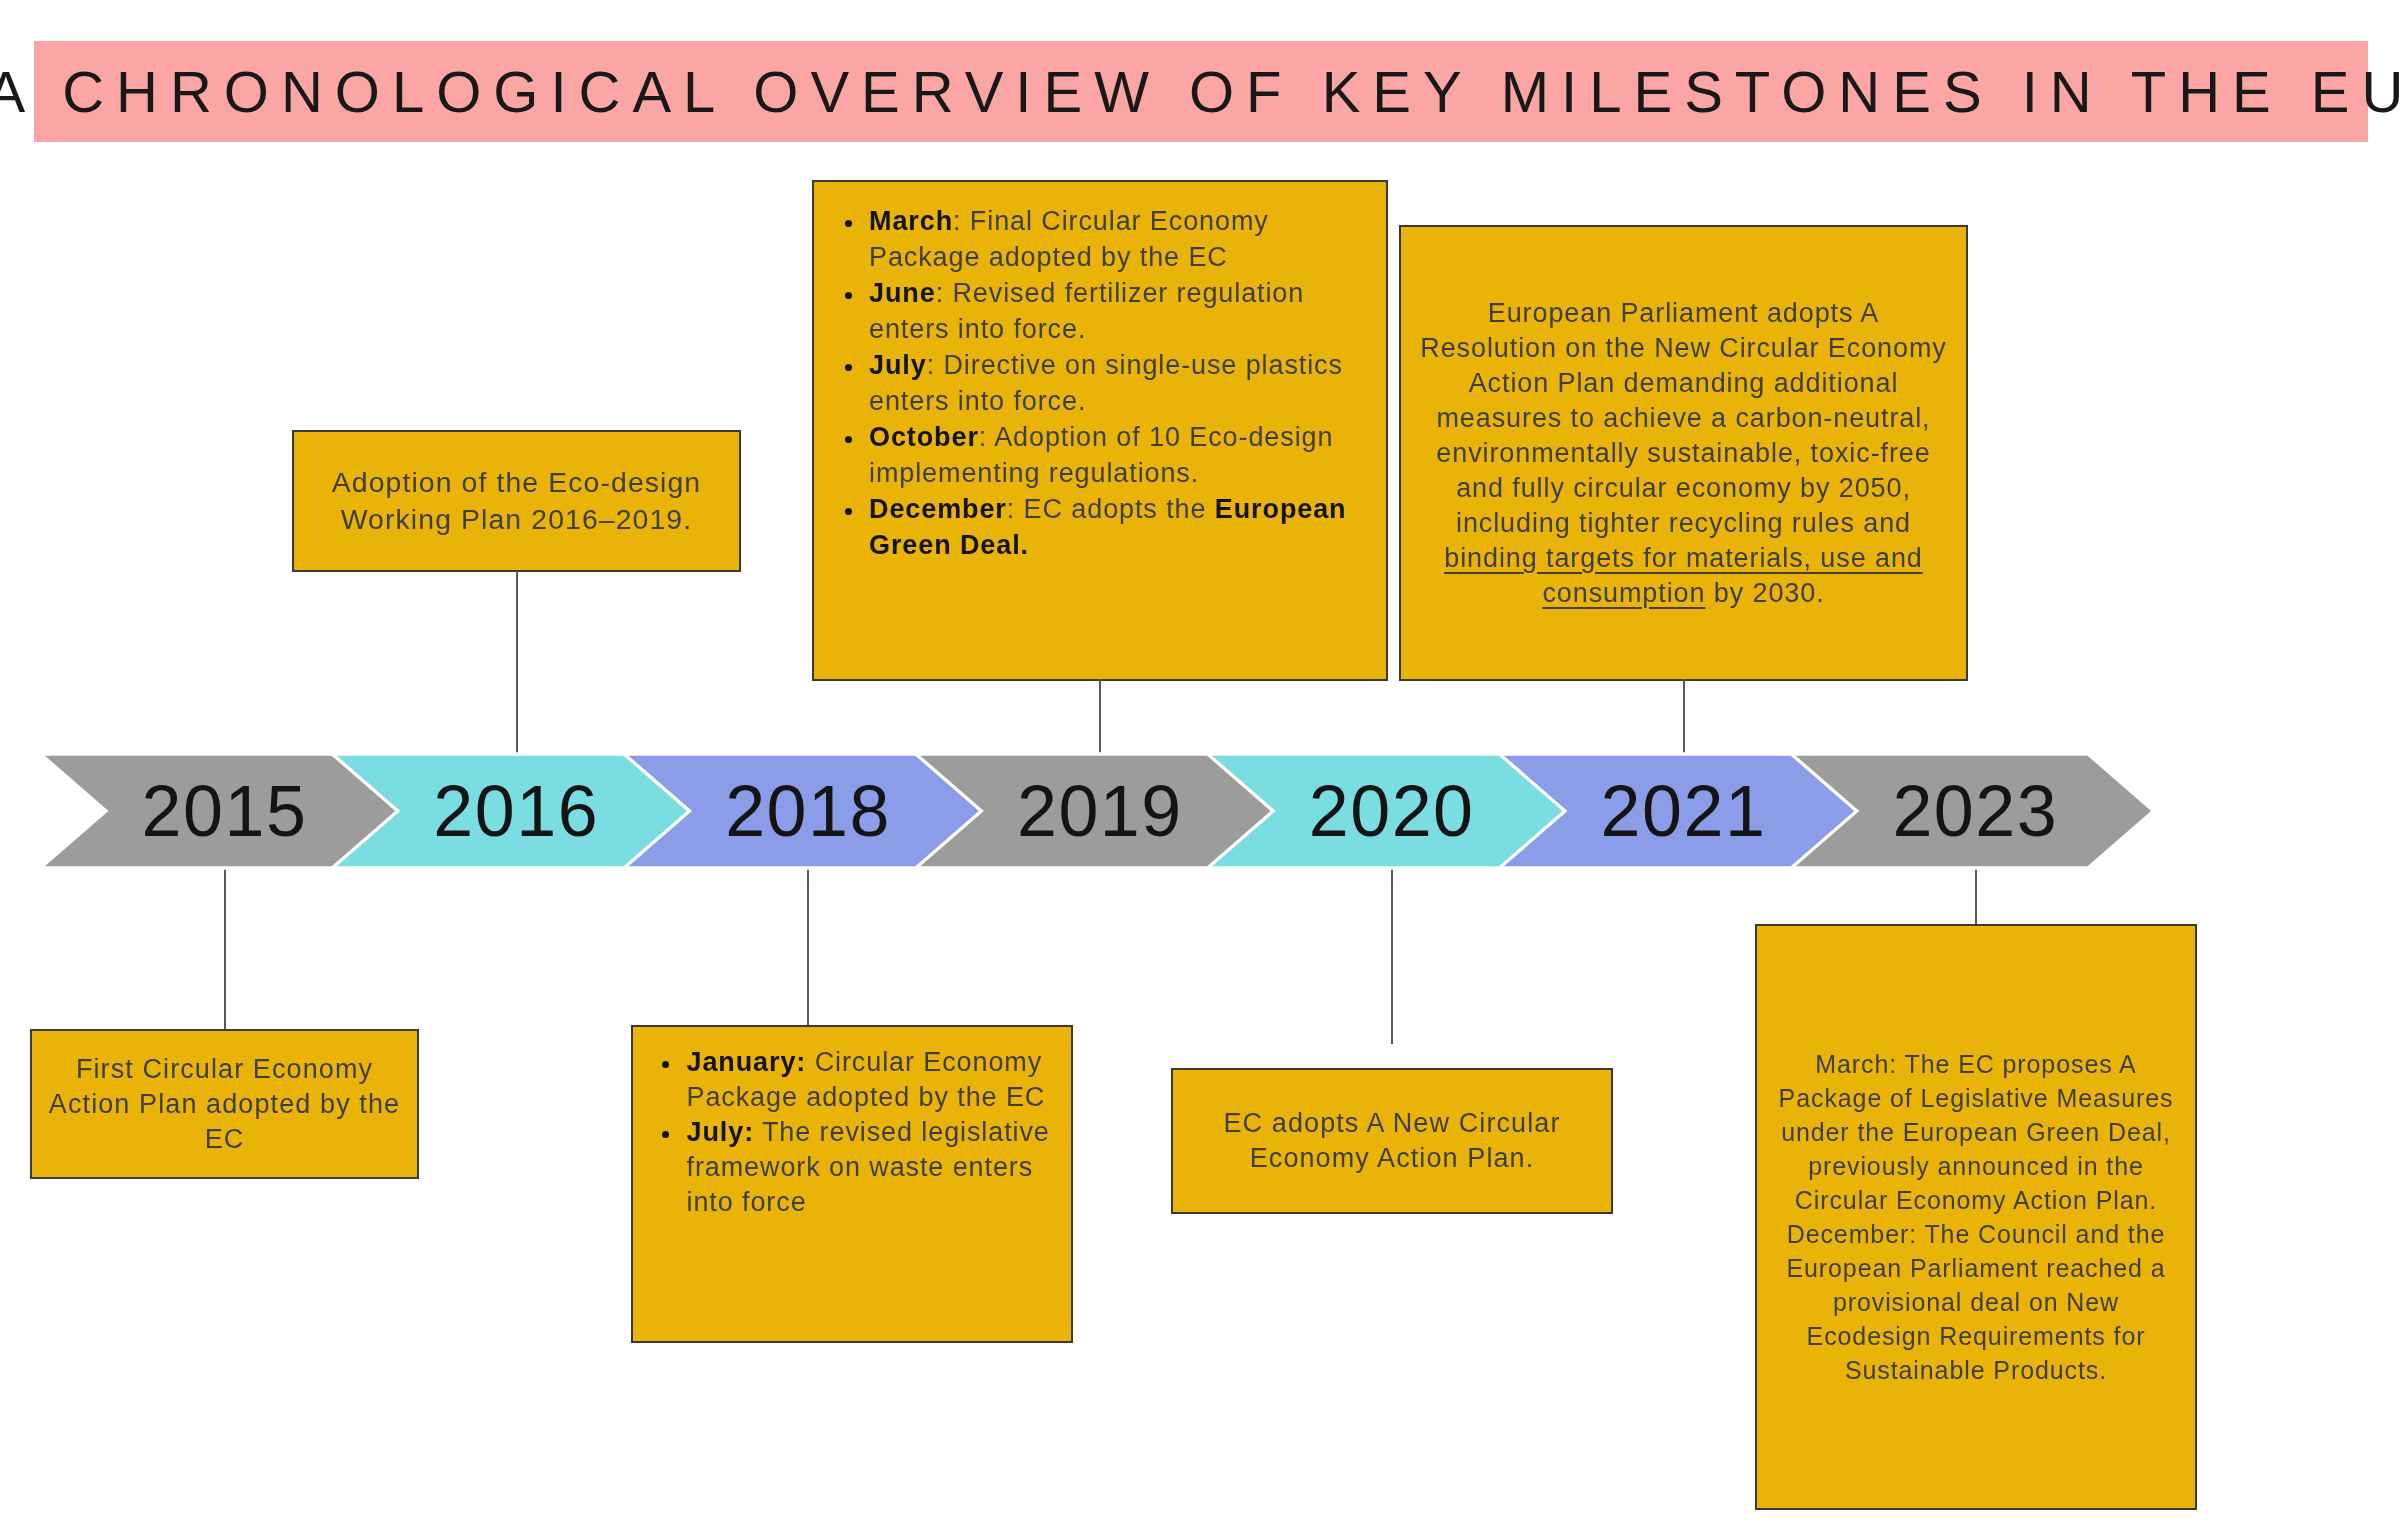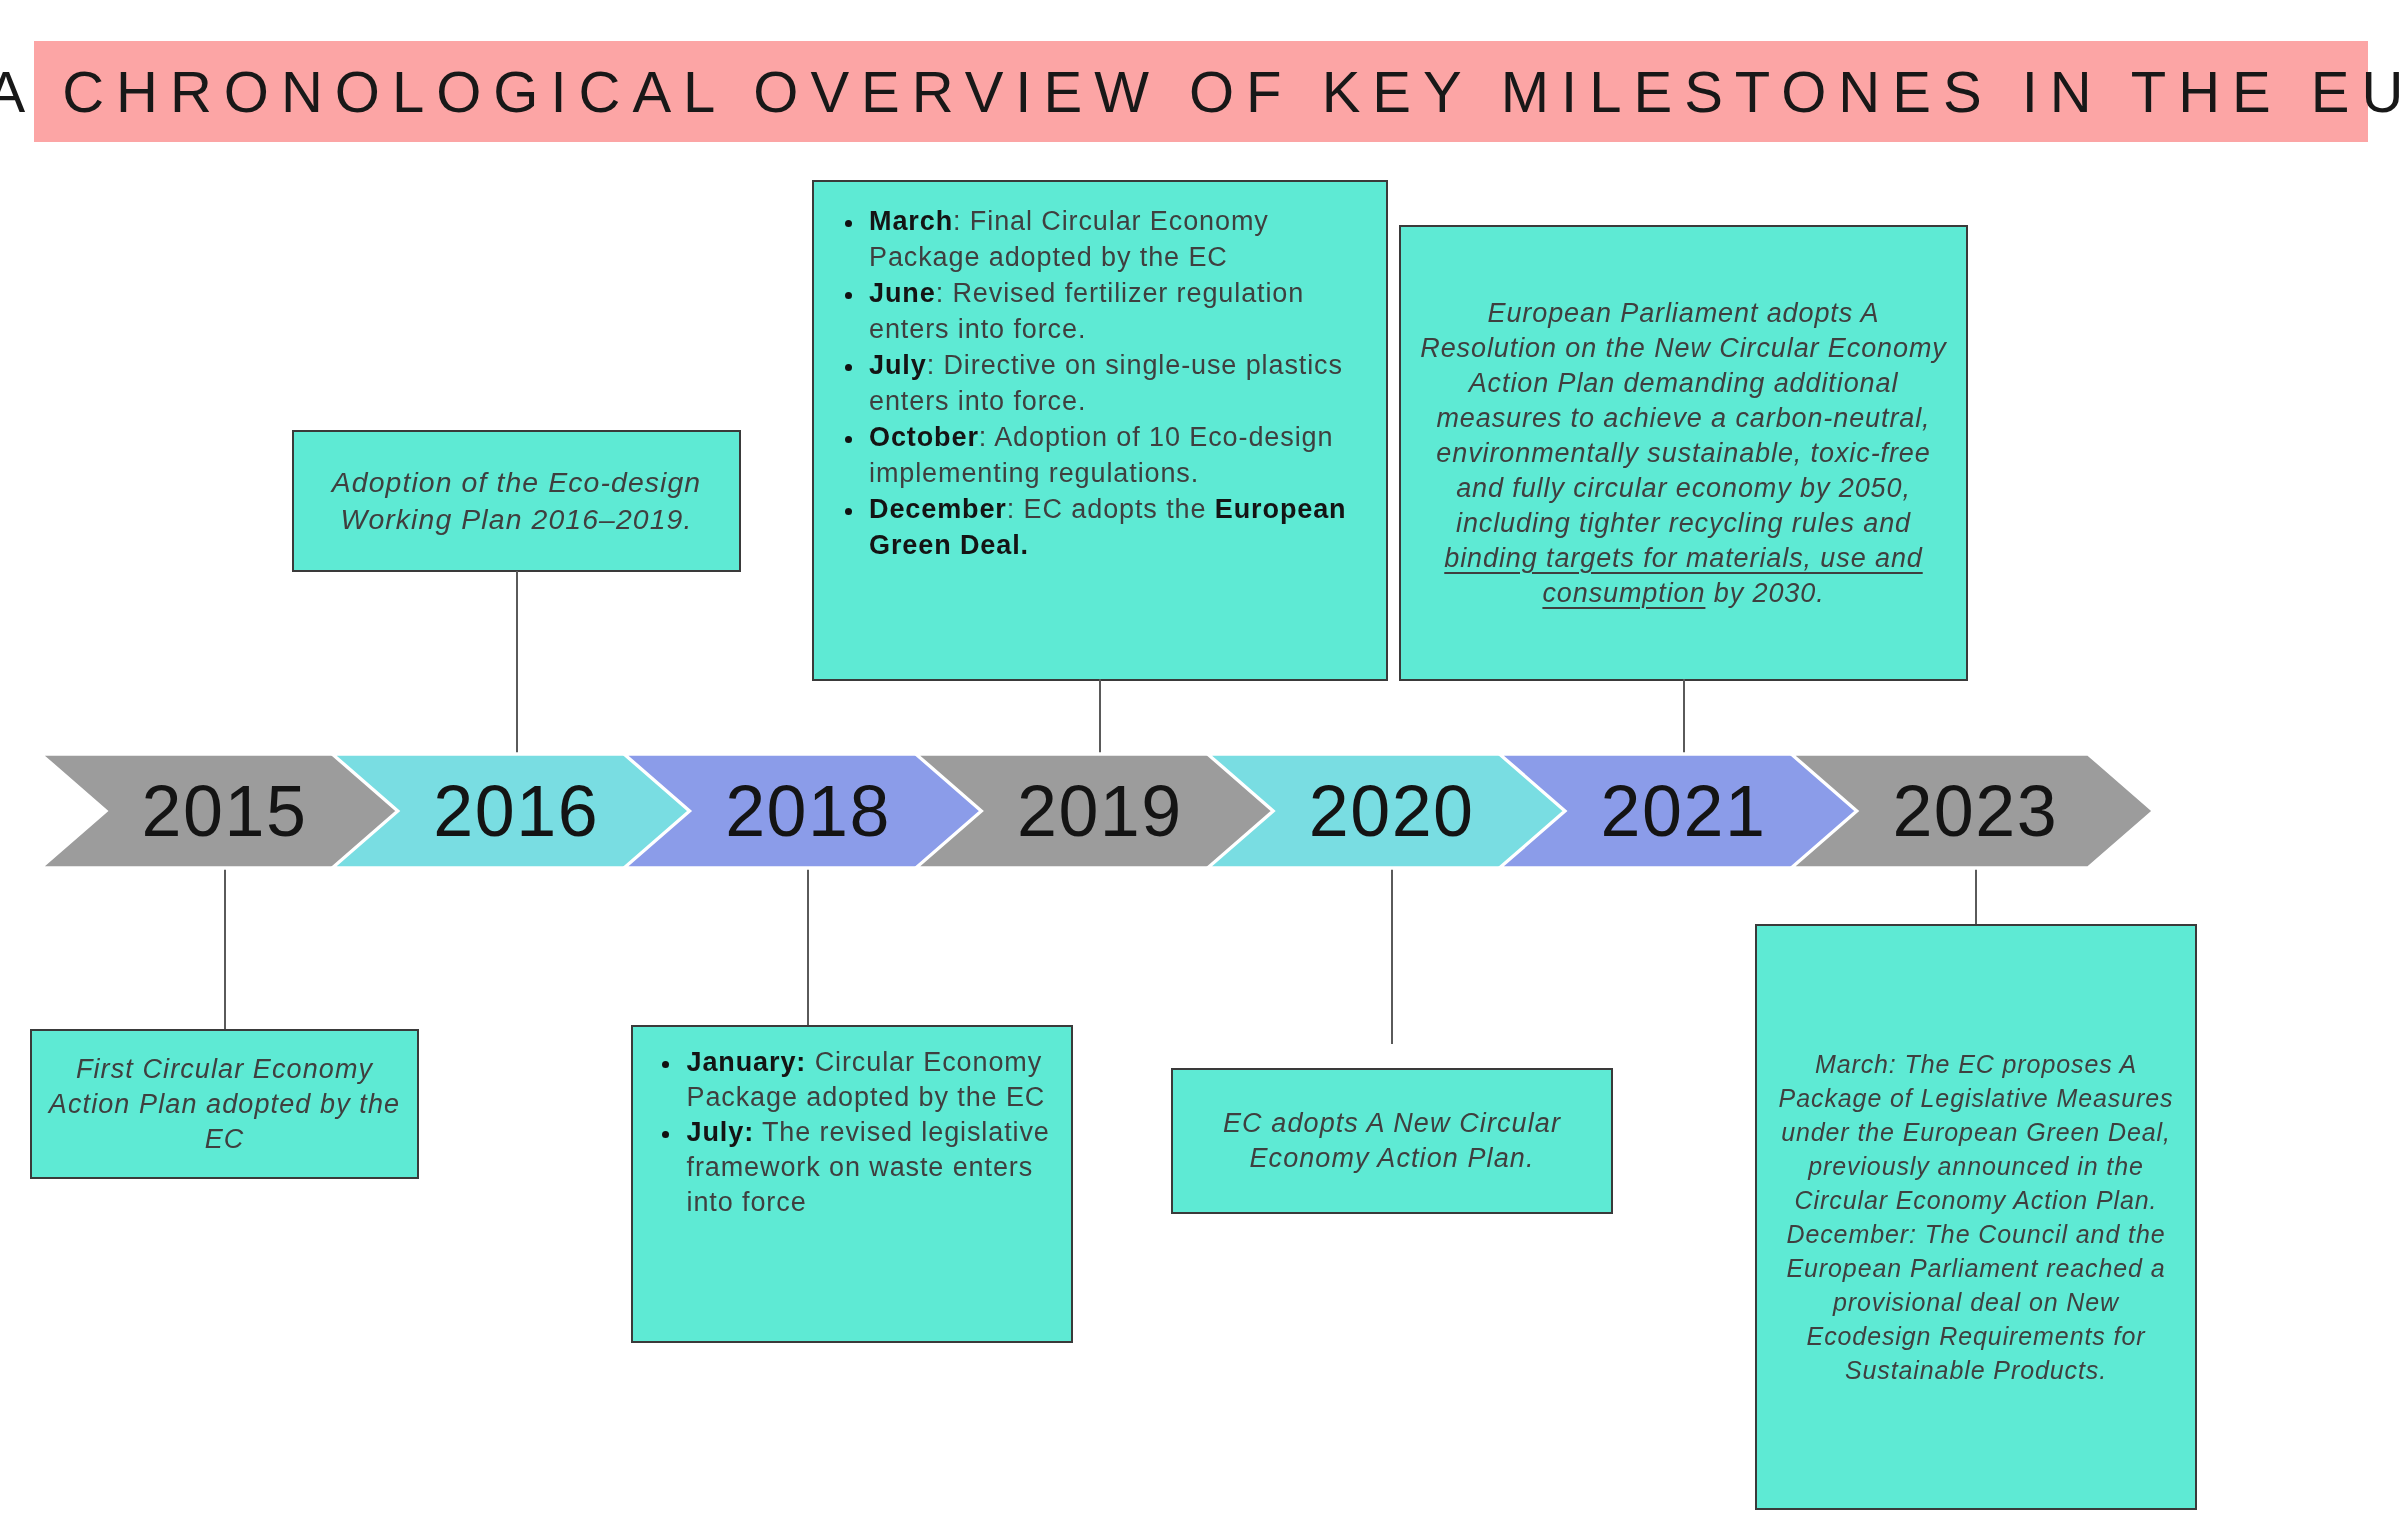--- a/index.html
+++ b/index.html
@@ -9,24 +9,24 @@
   .title-bar{
     position:absolute;left:34px;top:41px;width:2334px;height:101px;
     background:#fca5a5;display:flex;align-items:center;justify-content:center;
   }
   .title-bar h1{
     margin:0;font-size:58px;font-weight:500;color:#181818;
     letter-spacing:12px;white-space:nowrap;
   }
 
   .callout{
-    position:absolute;background:#5eead4;border:2.2px solid #3a3a3a;
+    position:absolute;background:#eab308;border:2.2px solid #3a3a3a;
     box-sizing:border-box;color:#3f3f3f;
   }
-  .callout.centered{display:flex;align-items:center;justify-content:center;text-align:center;font-style:italic;}
+  .callout.centered{display:flex;align-items:center;justify-content:center;text-align:center;}
   .callout p{margin:0;}
 
   .co-2016{left:292px;top:430px;width:449px;height:142px;font-size:28.4px;line-height:37px;letter-spacing:1.1px;padding:7.5px 18px;}
   .co-2019{left:812px;top:180px;width:576px;height:501px;font-size:27px;line-height:36px;letter-spacing:0.9px;padding:21px 15px 7.5px 7.5px;}
   .co-2021{left:1399px;top:225px;width:569px;height:456px;font-size:27px;line-height:35px;letter-spacing:0.9px;padding:10.5px 16.5px;}
   .co-2015{left:30px;top:1029px;width:389px;height:150px;font-size:27px;line-height:35px;letter-spacing:1.1px;padding:7.5px 15px;}
   .co-2018{left:587px;top:1025px;width:442px;height:318px;font-size:27px;line-height:35px;letter-spacing:0.9px;padding:18px 13.5px 7.5px 6px;margin-left:44px;}
   .co-2020{left:1171px;top:1068px;width:442px;height:146px;font-size:27px;line-height:35px;letter-spacing:1.1px;padding:7.5px 15px;}
   .co-2023{left:1755px;top:924px;width:442px;height:586px;font-size:25px;line-height:34px;letter-spacing:0.9px;padding:10.5px 10.5px;}
 

